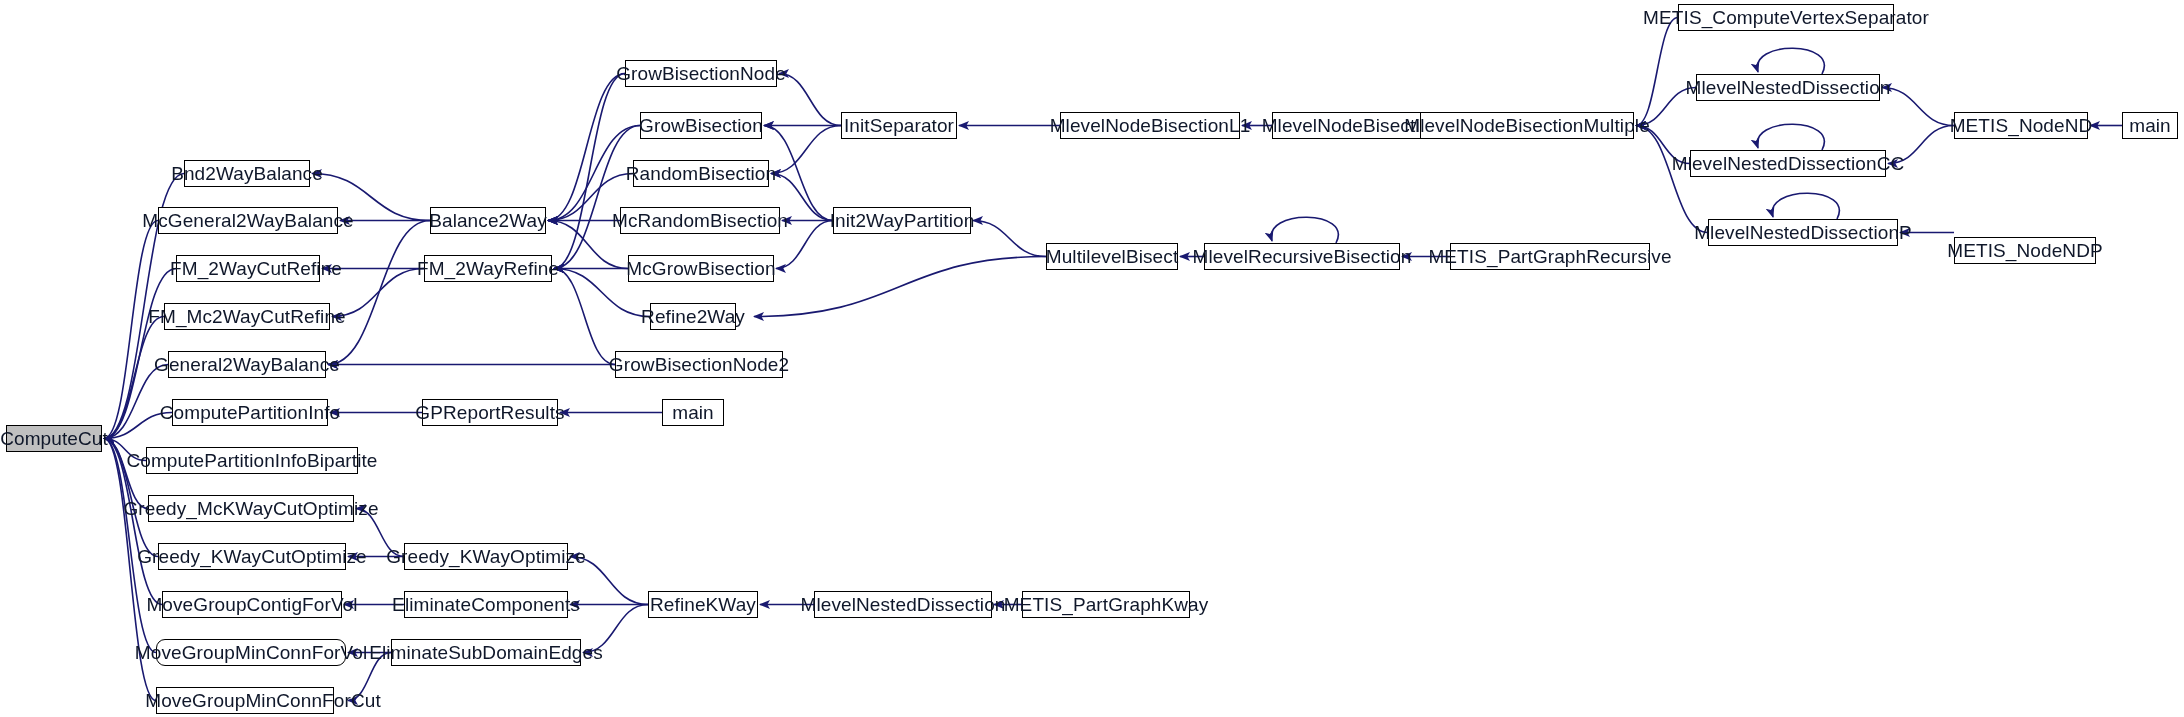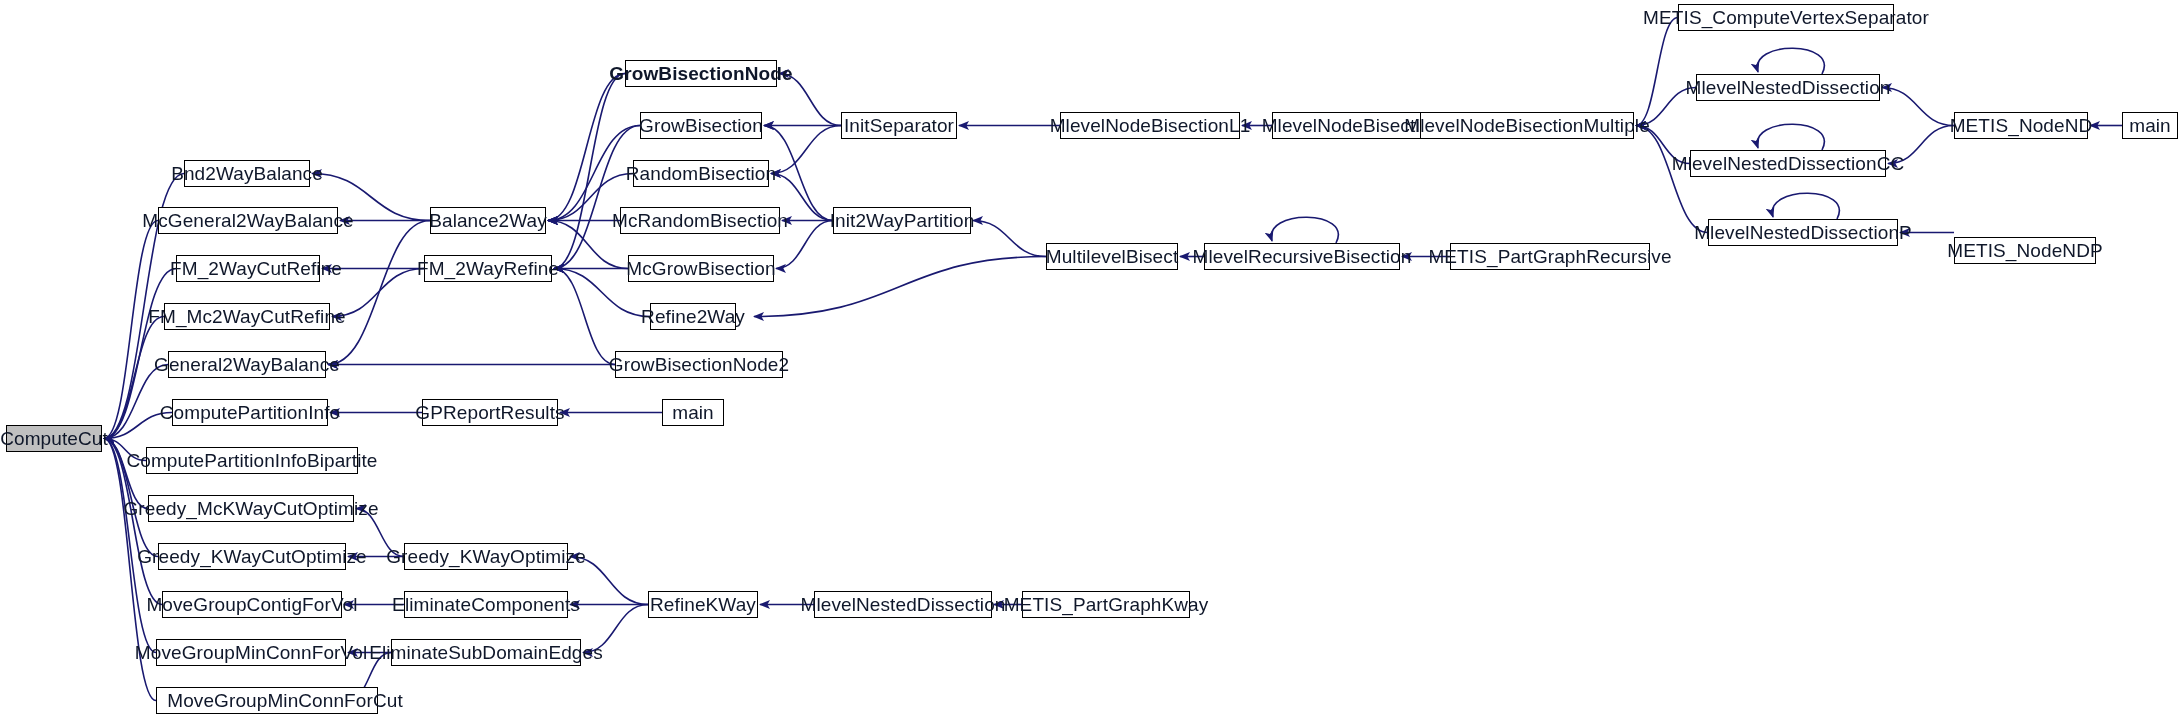--- a/index.html
+++ b/index.html
@@ -115,34 +115,34 @@
       <div class="node" style="left: 184px; top: 160px; width: 126px; height: 27px;">Bnd2WayBalance</div>
       <div class="node" style="left: 158px; top: 207px; width: 180px; height: 27px;">McGeneral2WayBalance</div>
       <div class="node" style="left: 176px; top: 255px; width: 144px; height: 27px; padding-left: 16px;">FM_2WayCutRefine</div>
       <div class="node" style="left: 164px; top: 303px; width: 166px; height: 27px;">FM_Mc2WayCutRefine</div>
       <div class="node" style="left: 168px; top: 351px; width: 158px; height: 27px;">General2WayBalance</div>
       <div class="node" style="left: 172px; top: 399px; width: 156px; height: 27px;">ComputePartitionInfo</div>
       <div class="node" style="left: 146px; top: 447px; width: 212px; height: 27px;">ComputePartitionInfoBipartite</div>
       <div class="node" style="left: 148px; top: 495px; width: 206px; height: 27px;">Greedy_McKWayCutOptimize</div>
       <div class="node" style="left: 158px; top: 543px; width: 188px; height: 27px;">Greedy_KWayCutOptimize</div>
       <div class="node" style="left: 162px; top: 591px; width: 180px; height: 27px;">MoveGroupContigForVol</div>
-      <div class="node" style="left: 156px; top: 639px; width: 190px; height: 27px;">MoveGroupMinConnForVol</div>
-      <div class="node" style="left: 156px; top: 687px; width: 222px; height: 27px; padding-left: 36px;">MoveGroupMinConnForCut</div>
+      <div class="node" style="left: 156px; top: 639px; width: 190px; height: 27px; border-radius: 9px;">MoveGroupMinConnForVol</div>
+      <div class="node" style="left: 156px; top: 687px; width: 178px; height: 27px; padding-left: 36px;">MoveGroupMinConnForCut</div>
       <div class="node" style="left: 430px; top: 207px; width: 116px; height: 27px;">Balance2Way</div>
       <div class="node" style="left: 424px; top: 255px; width: 128px; height: 27px;">FM_2WayRefine</div>
       <div class="node" style="left: 615px; top: 351px; width: 168px; height: 27px;">GrowBisectionNode2</div>
       <div class="node" style="left: 422px; top: 399px; width: 136px; height: 27px;">GPReportResults</div>
       <div class="node" style="left: 662px; top: 399px; width: 62px; height: 27px;">main</div>
       <div class="node" style="left: 404px; top: 543px; width: 164px; height: 27px;">Greedy_KWayOptimize</div>
       <div class="node" style="left: 404px; top: 591px; width: 164px; height: 27px;">EliminateComponents</div>
       <div class="node" style="left: 391px; top: 639px; width: 190px; height: 27px;">EliminateSubDomainEdges</div>
       <div class="node" style="left: 648px; top: 591px; width: 110px; height: 27px;">RefineKWay</div>
       <div class="node" style="left: 814px; top: 591px; width: 178px; height: 27px;">MlevelNestedDissection</div>
       <div class="node" style="left: 1022px; top: 591px; width: 168px; height: 27px;">METIS_PartGraphKway</div>
-      <div class="node" style="left: 625px; top: 60px; width: 152px; height: 27px; font-weight: bold;">GrowBisectionNode</div>
+      <div class="node" style="left: 625px; top: 60px; width: 152px; height: 27px;">GrowBisectionNode</div>
       <div class="node" style="left: 640px; top: 112px; width: 122px; height: 27px;">GrowBisection</div>
       <div class="node" style="left: 633px; top: 160px; width: 136px; height: 27px;">RandomBisection</div>
       <div class="node" style="left: 620px; top: 207px; width: 160px; height: 27px;">McRandomBisection</div>
       <div class="node" style="left: 628px; top: 255px; width: 146px; height: 27px;">McGrowBisection</div>
       <div class="node" style="left: 650px; top: 303px; width: 86px; height: 27px;">Refine2Way</div>
       <div class="node" style="left: 841px; top: 112px; width: 116px; height: 27px;">InitSeparator</div>
       <div class="node" style="left: 833px; top: 207px; width: 138px; height: 27px;">Init2WayPartition</div>
       <div class="node" style="left: 1046px; top: 243px; width: 132px; height: 27px;">MultilevelBisect</div>
       <div class="node" style="left: 1060px; top: 112px; width: 180px; height: 27px;">MlevelNodeBisectionL1</div>
       <div class="node" style="left: 1272px; top: 112px; width: 180px; height: 27px;">MlevelNodeBisectionL2</div>

